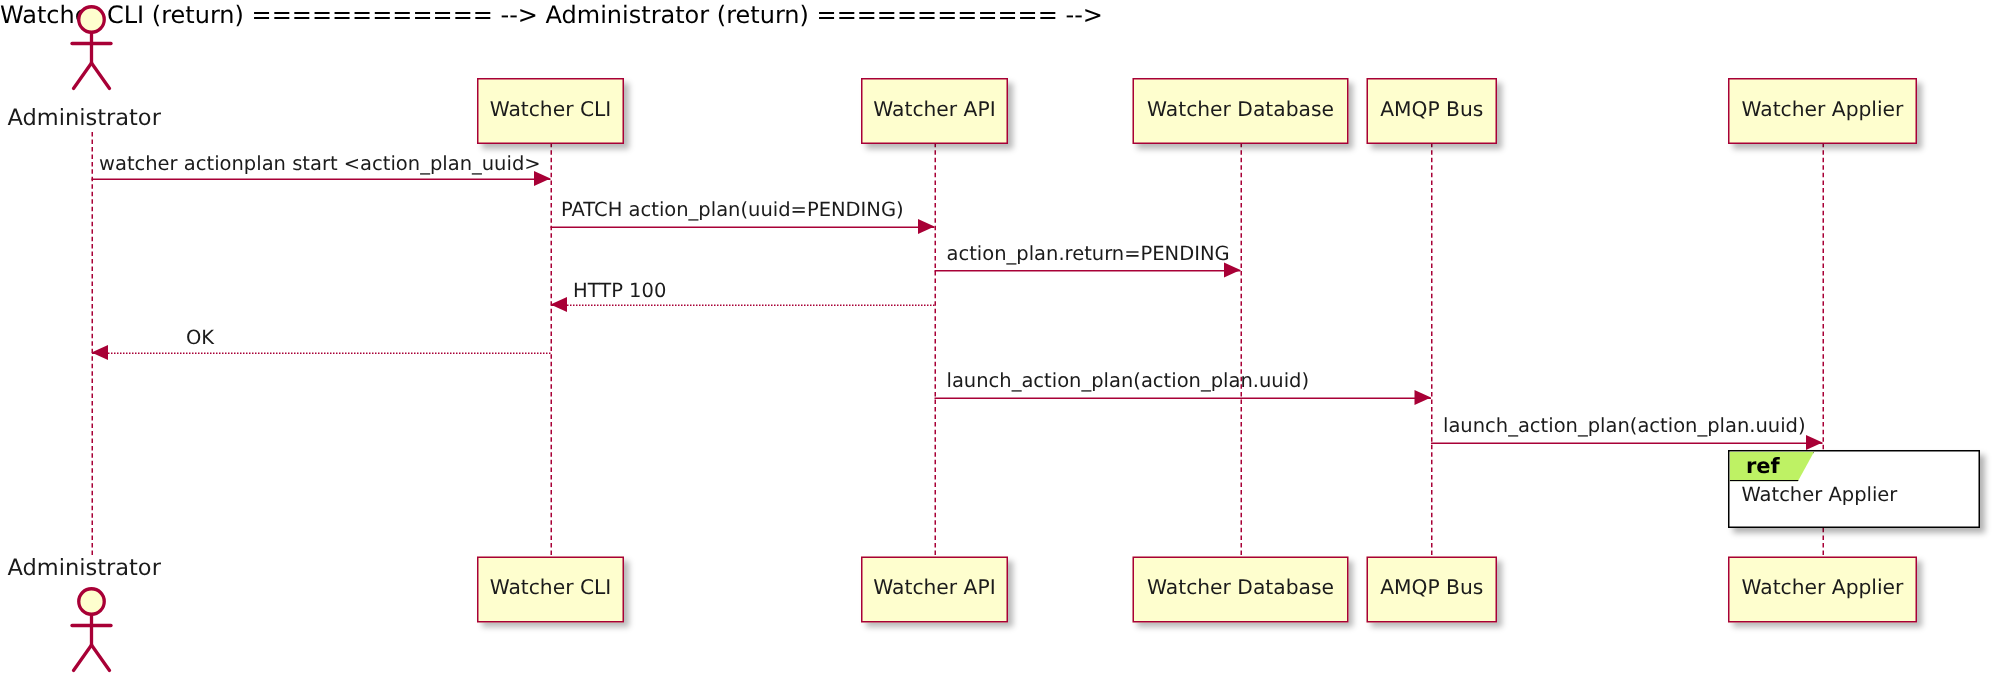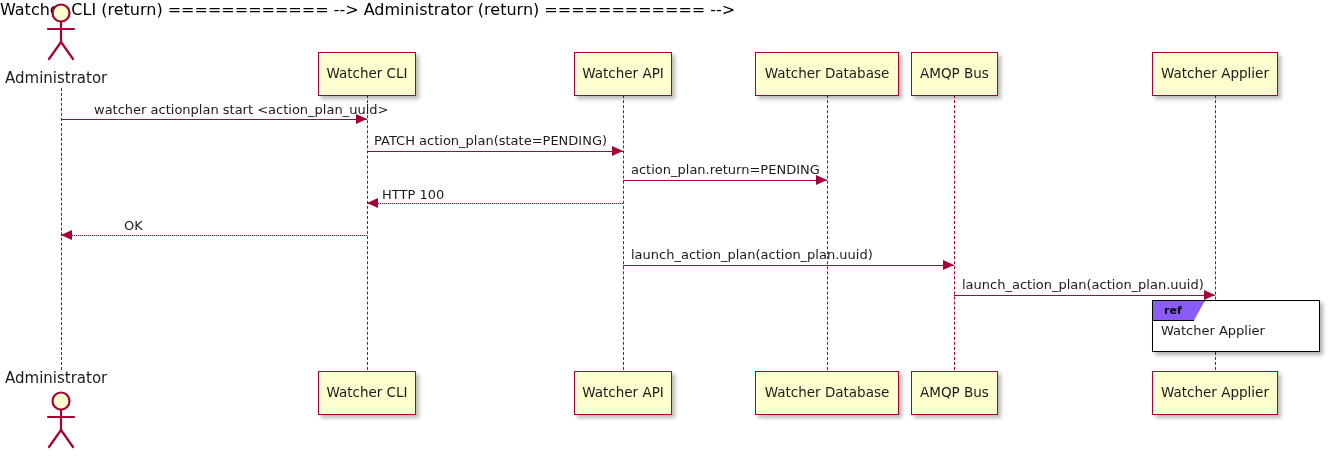--- a/index.html
+++ b/index.html
@@ -92,28 +92,28 @@
     box-sizing: border-box;
     background: #ffffff;
     border: 1.5px solid #000000;
     box-shadow: 3px 3px 4px rgba(0,0,0,0.30);
   }
   .ref-tab {
     position: absolute;
     left: 0;
     top: 0;
     height: 19px;
-    background: #8b5cf6;
+    background: #bef264;
     border-right: 1.5px solid #000000;
     border-bottom: 1.5px solid #000000;
     display: flex;
     align-items: center;
     padding-left: 11px;
     padding-right: 22px;
-    font-size: 11px;
+    font-size: 14px;
     font-weight: bold;
     color: #000000;
     line-height: 1;
     clip-path: polygon(0 0, 100% 0, calc(100% - 11px) 100%, 0 100%);
   }
   .ref-body {
     position: absolute;
     left: 8px;
     top: 22px;
     font-size: 13px;
@@ -168,26 +168,26 @@
   
   <div class="pbox" style="left:318px; top:371px; width:98px;">Watcher CLI</div>
   <div class="pbox" style="left:574px; top:371px; width:98px;">Watcher API</div>
   <div class="pbox" style="left:755px; top:371px; width:144px;">Watcher Database</div>
   <div class="pbox" style="left:911px; top:371px; width:87px;">AMQP Bus</div>
   <div class="pbox" style="left:1152px; top:371px; width:126px;">Watcher Applier</div>
 
   
   <div class="msg-line" style="left:61px; top:119px; width:306px;"></div>
   <div class="arrow-head right" style="left:356px; top:114px;"></div>
-  <div class="msg-label" style="left:66px; top:103px;margin-left:28px;">watcher actionplan start &lt;action_plan_uuid&gt;</div>
+  <div class="msg-label" style="left:66px; top:103px;">watcher actionplan start &lt;action_plan_uuid&gt;</div>
 
   
   <div class="msg-line" style="left:367px; top:151px; width:256px;"></div>
   <div class="arrow-head right" style="left:612px; top:146px;"></div>
-  <div class="msg-label" style="left:374px; top:134px;">PATCH action_plan(state=PENDING)</div>
+  <div class="msg-label" style="left:374px; top:134px;">PATCH action_plan(uuid=PENDING)</div>
 
   
   <div class="msg-line" style="left:623px; top:180px; width:204px;"></div>
   <div class="arrow-head right" style="left:816px; top:175px;"></div>
   <div class="msg-label" style="left:631px; top:163px;">action_plan.return=PENDING</div>
 
    Watcher CLI (return) ============ --&gt;
   <div class="msg-line dotted" style="left:367px; top:203px; width:256px;"></div>
   <div class="arrow-head left" style="left:367px; top:198px;"></div>
   <div class="msg-label" style="left:382px; top:188px;">HTTP 100</div>

